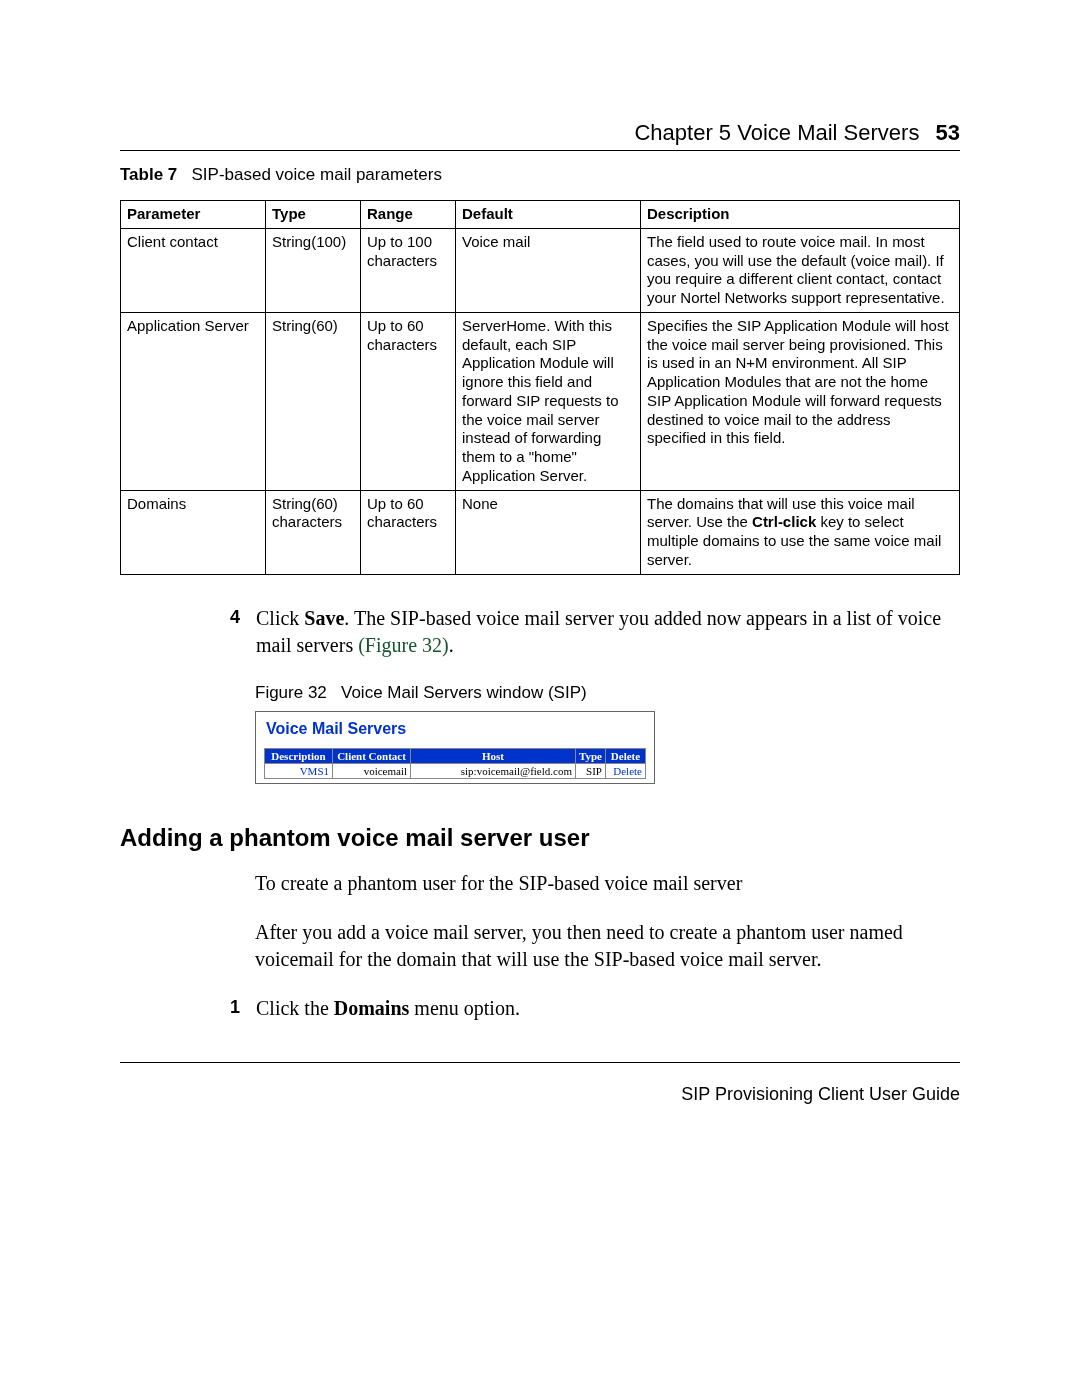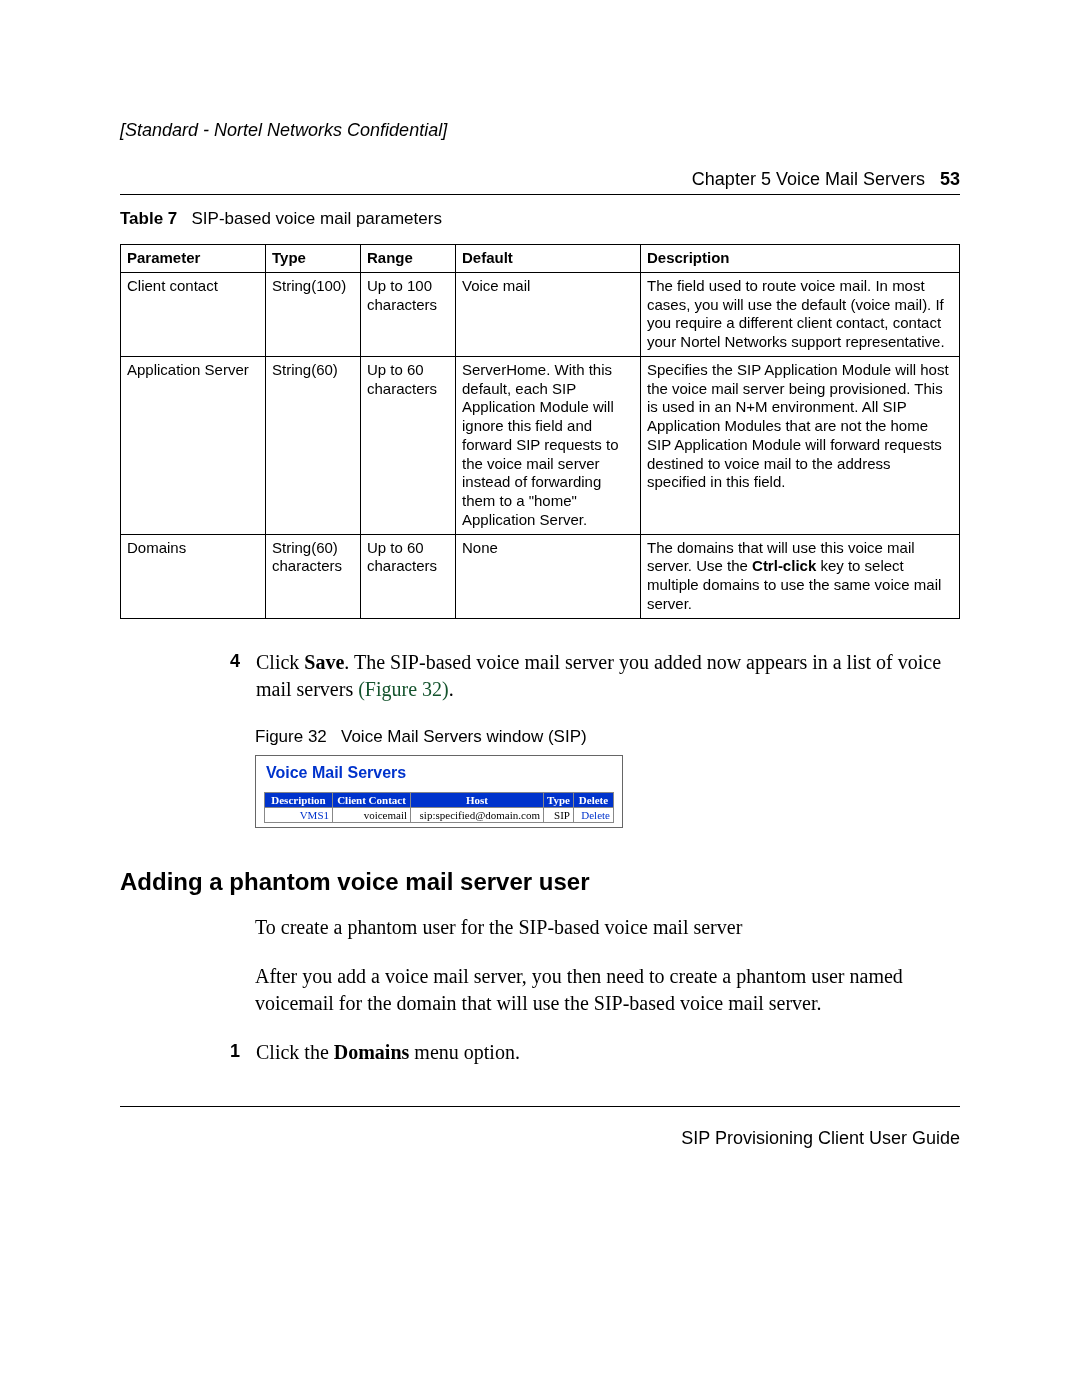--- a/index.html
+++ b/index.html
@@ -16,21 +16,21 @@
     padding: 120px 120px 0 120px;
     position: relative;
   }
   .confidential {
     font-style: italic;
     font-size: 18px;
     margin-bottom: 28px;
   }
   .chapter-line {
     text-align: right;
-    font-size: 18px;
+    font-size: 22px;
     margin-bottom: 4px;
   }
   .chapter-line .num {
     font-weight: bold;
     margin-left: 10px;
   }
   hr.rule {
     border: none;
     border-top: 1px solid #000;
     margin: 0 0 14px 0;
@@ -88,21 +88,21 @@
   .figure-caption {
     font-size: 17px;
     margin: 24px 0 8px 135px;
   }
   .figure-caption .fig-label {
     font-weight: normal;
   }
   .fig32 {
     margin-left: 135px;
     border: 1px solid #666;
-    width: 368px;
+    width: 400px;
     box-sizing: border-box;
     padding: 6px 8px 4px 8px;
     font-family: Arial, Helvetica, sans-serif;
   }
   .fig32 .title {
     color: #0033cc;
     font-weight: bold;
     font-size: 16px;
     margin: 2px 0 10px 2px;
   }
@@ -148,21 +148,20 @@
     font-size: 18px;
     margin-top: 21px;
   }
   .desc .bold { font-weight: bold; }
 </style>
 </head>
 <body>
 
 <div class="page">
 
-  <div class="confidential">[Standard - Nortel Networks Confidential]</div>
 
   <div class="chapter-line">
     <span>Chapter 5  Voice Mail Servers</span>
     <span class="num">53</span>
   </div>
   <hr class="rule">
 
   <div class="table-caption">
     <span class="tbl-label">Table 7</span>
     &nbsp;&nbsp;<span>SIP-based voice mail parameters</span>
@@ -240,21 +239,21 @@
           <th>Client Contact</th>
           <th>Host</th>
           <th>Type</th>
           <th>Delete</th>
         </tr>
       </thead>
       <tbody>
         <tr>
           <td class="link">VMS1</td>
           <td>voicemail</td>
-          <td>sip:specified@domain.com</td>
+          <td>sip:voicemail@field.com</td>
           <td>SIP</td>
           <td class="link">Delete</td>
         </tr>
       </tbody>
     </table>
   </div>
 
   <h2 class="section">Adding a phantom voice mail server user</h2>
 
   <p class="body">To create a phantom user for the SIP-based voice mail server</p>

